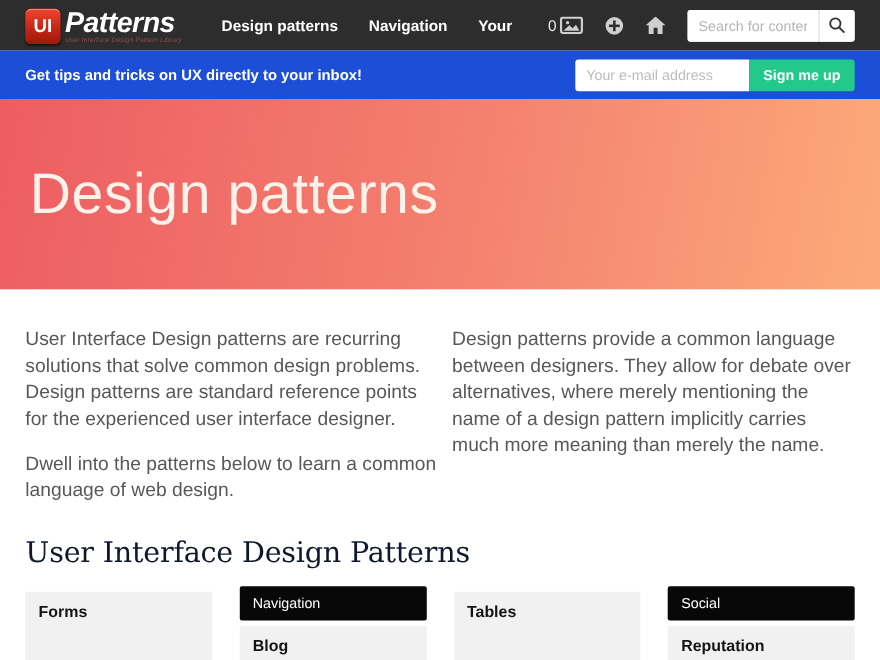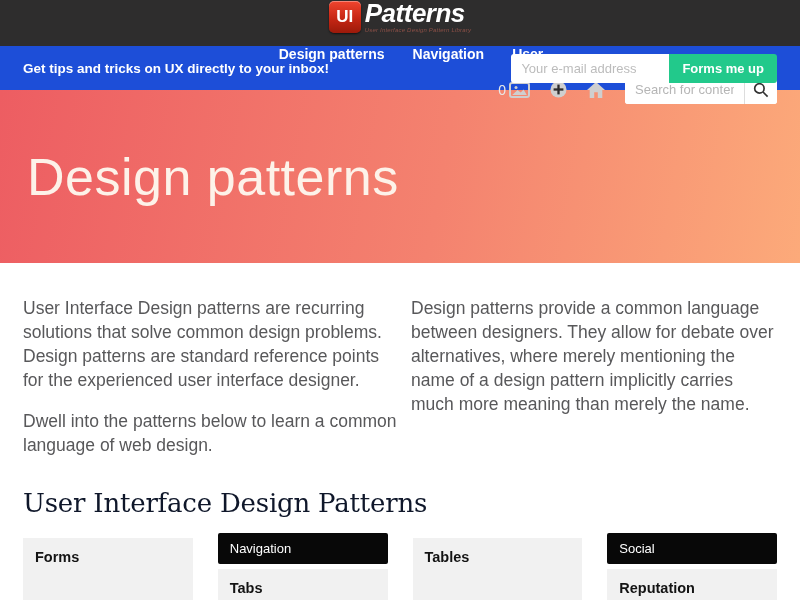--- a/index.html
+++ b/index.html
@@ -1,21 +1,21 @@
 <!DOCTYPE html>
 <html><head>
 <meta charset="utf-8">
 <style>
   * { margin:0; padding:0; box-sizing:border-box; }
   html,body { width:800px; height:600px; }
   body { font-family:"Liberation Sans", sans-serif; background:#fff; }
   #screen { position:relative; width:800px; height:600px; overflow:hidden; background:#fff; }
 
   
-  .navbar { display:flex; align-items:center; height:46px; background:#2e2d2d; padding:0 23px;flex-direction:column; }
+  .navbar { display:flex; align-items:center; height:46px; background:#2e2d2d; padding:0 23px; }
   .logo { display:flex; align-items:flex-start; cursor:pointer; position:relative; }
   .logo-mark { width:32px; height:32px; border-radius:5px; margin-top:1px;
     background:linear-gradient(#f0452f 0%, #c62614 55%, #9c1a0a 100%);
     box-shadow:inset 0 1px 0 rgba(255,255,255,.35), 0 1px 2px rgba(0,0,0,.6);
     color:#fff; font-weight:bold; font-size:17px; display:flex; align-items:center; justify-content:center; }
   .logo-text { margin-left:4px; line-height:1;font-style:italic; }
   .logo-name { color:#fff; font-weight:bold; font-size:26px; letter-spacing:-0.5px; }
   .logo-tagline { color:#8c5047; font-size:6px; margin-top:1px; letter-spacing:.2px; }
   .nav-links { display:flex; margin-left:22px; }
   .nav-link { color:#fff; font-size:14px; font-weight:600; padding:13px 14px; cursor:pointer; white-space:nowrap; }
@@ -71,21 +71,21 @@
     <div class="logo">
       <div class="logo-mark">UI</div>
       <div class="logo-text">
         <div class="logo-name">Patterns</div>
         <div class="logo-tagline">User Interface Design Pattern Library</div>
       </div>
     </div>
     <div class="nav-links">
       <div class="nav-link">Design patterns</div>
       <div class="nav-link">Navigation</div>
-      <div class="nav-link">User</div>
+      <div class="nav-link">Your</div>
     </div>
     <div class="nav-right">
       <div class="shot-counter">
         <span>0</span>
         <svg width="21" height="16" viewBox="0 0 21 16">
           <rect x="1" y="1" width="19" height="14" rx="2" fill="none" stroke="#cfcfcf" stroke-width="2"></rect>
           <circle cx="7" cy="5.6" r="1.5" fill="#cfcfcf"></circle>
           <path d="M3.2 13 L8.6 8 L11.6 10.6 L14.6 7.6 L17.8 13 Z" fill="#cfcfcf"></path>
         </svg>
       </div>
@@ -110,21 +110,21 @@
           </svg>
         </button>
       </div>
     </div>
   </div>
 
   <div class="banner">
     <div class="banner-msg">Get tips and tricks on UX directly to your inbox!</div>
     <div class="banner-form">
       <input type="text" placeholder="Your e-mail address" style="">
-      <button class="signup-btn">Forms me up</button>
+      <button class="signup-btn">Sign me up</button>
     </div>
   </div>
 
   <div class="hero">
     <h1>Design patterns</h1>
   </div>
 
   <div class="content">
     <div class="intro">
       <div class="intro-col">
@@ -143,21 +143,21 @@
       <div class="card">
         <div class="card-body">
           <div class="card-group">Forms</div>
 
         </div>
       </div>
 
       <div class="card">
         <div class="card-header">Navigation</div>
         <div class="card-body">
-          <div class="card-group">Tabs</div>
+          <div class="card-group">Blog</div>
 
         </div>
       </div>
 
       <div class="card">
         <div class="card-body">
           <div class="card-group">Tables</div>
 
         </div>
       </div>

